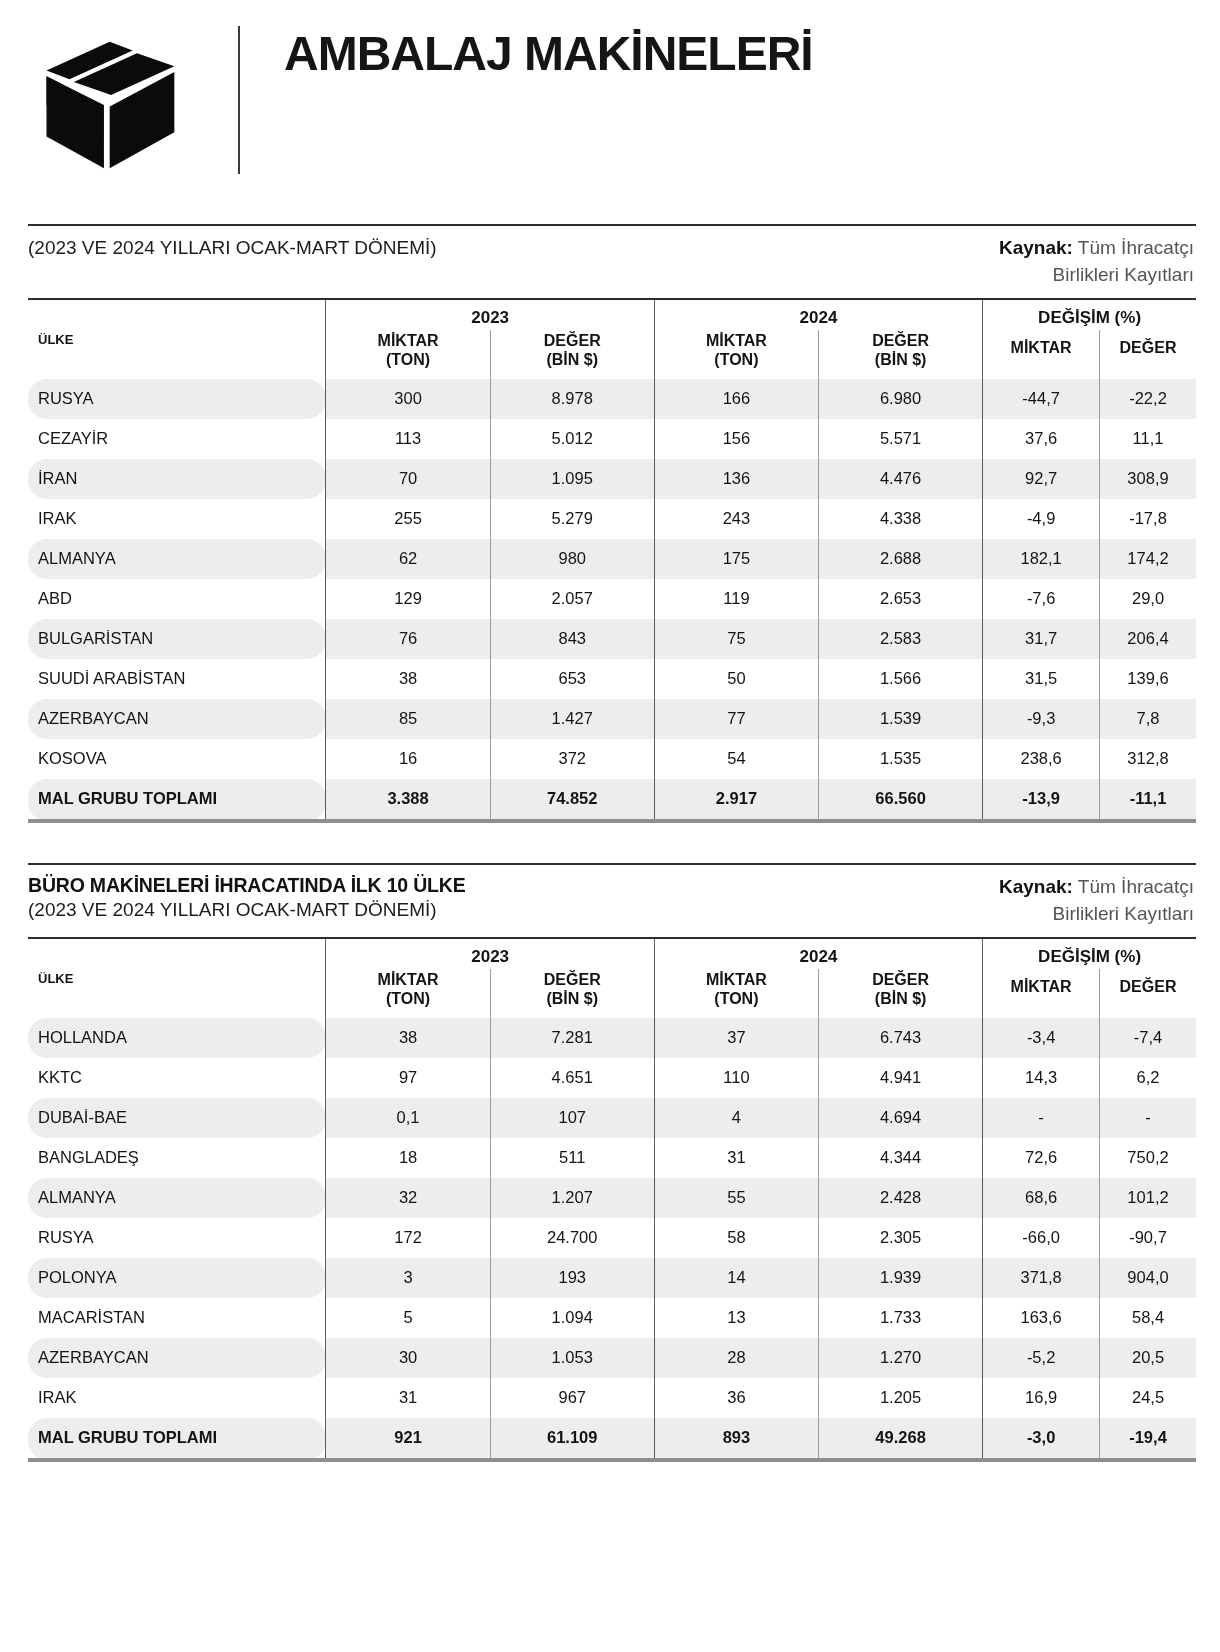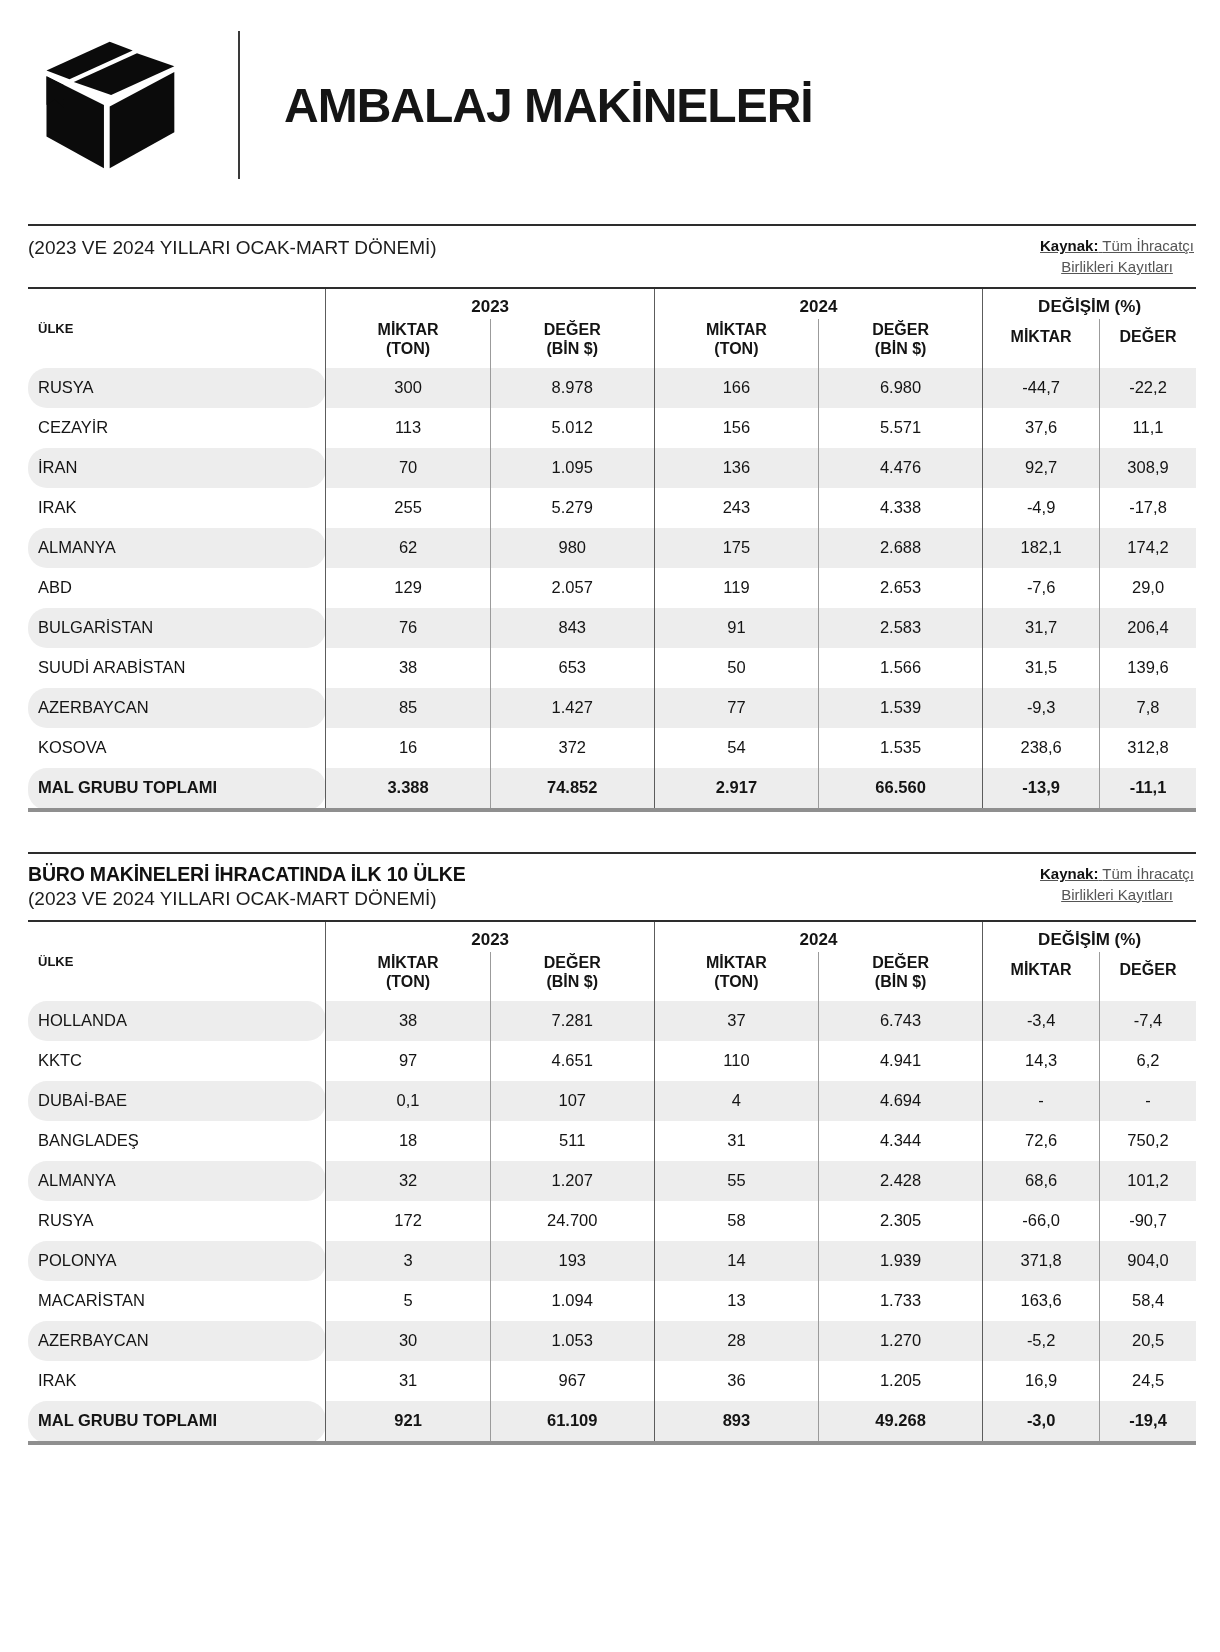--- a/index.html
+++ b/index.html
@@ -4,36 +4,36 @@
 <style>
   html,body{margin:0;padding:0;background:#fff;}
   body{
     width:1220px;height:1652px;overflow:hidden;
     font-family:"Liberation Sans","DejaVu Sans",sans-serif;
     color:#111;
   }
   .page{padding:26px 24px 0 28px;}
 
   
-  .section-head{display:flex;align-items:center;height:158px;}
+  .section-head{display:flex;height:158px;}
   .section-head.second{margin-top:42px;}
   .icon-wrap{width:172px;display:flex;justify-content:center;align-items:center;}
   .icon-wrap svg{display:block;}
   .head-divider{width:2px;height:148px;background:#3a3a3a;margin-left:38px;}
   .big-title{
     margin-left:44px;font-size:48px;font-weight:bold;letter-spacing:-1px;
     color:#151515;white-space:nowrap;
   }
 
   
   .rule{height:2px;background:#2d2d2d;margin-top:40px;}
   .table-meta{display:flex;justify-content:space-between;align-items:flex-start;padding:9px 2px 10px 0;}
   .meta-title{font-size:19.5px;font-weight:bold;letter-spacing:-0.2px;color:#111;}
   .meta-sub{font-size:19px;margin-top:2px;color:#1c1c1c;}
-  .meta-source{text-align:center;font-size:15px;line-height:1.4;color:#555;text-decoration:underline;}
+  .meta-source{text-align:right;font-size:19px;line-height:1.4;color:#555;}
   .meta-source .k{font-weight:bold;color:#111;}
 
   
   table{width:100%;border-collapse:collapse;table-layout:fixed;border-top:2px solid #2d2d2d;}
   col.c-country{width:25.5%;}
   col.c-num{width:14.05%;}
   col.c-chg1{width:10%;}
   col.c-chg2{width:8.25%;}
 
   th{font-weight:bold;color:#141414;}
@@ -173,21 +173,21 @@
         <td class="bl-gray">2.057</td>
         <td class="bl-dark">119</td>
         <td class="bl-gray">2.653</td>
         <td class="bl-dark">-7,6</td>
         <td class="bl-gray">29,0</td>
       </tr>
         <tr>
         <td class="country">BULGARİSTAN</td>
         <td class="bl-dark">76</td>
         <td class="bl-gray">843</td>
-        <td class="bl-dark">91</td>
+        <td class="bl-dark">75</td>
         <td class="bl-gray">2.583</td>
         <td class="bl-dark">31,7</td>
         <td class="bl-gray">206,4</td>
       </tr>
         <tr>
         <td class="country">SUUDİ ARABİSTAN</td>
         <td class="bl-dark">38</td>
         <td class="bl-gray">653</td>
         <td class="bl-dark">50</td>
         <td class="bl-gray">1.566</td>

